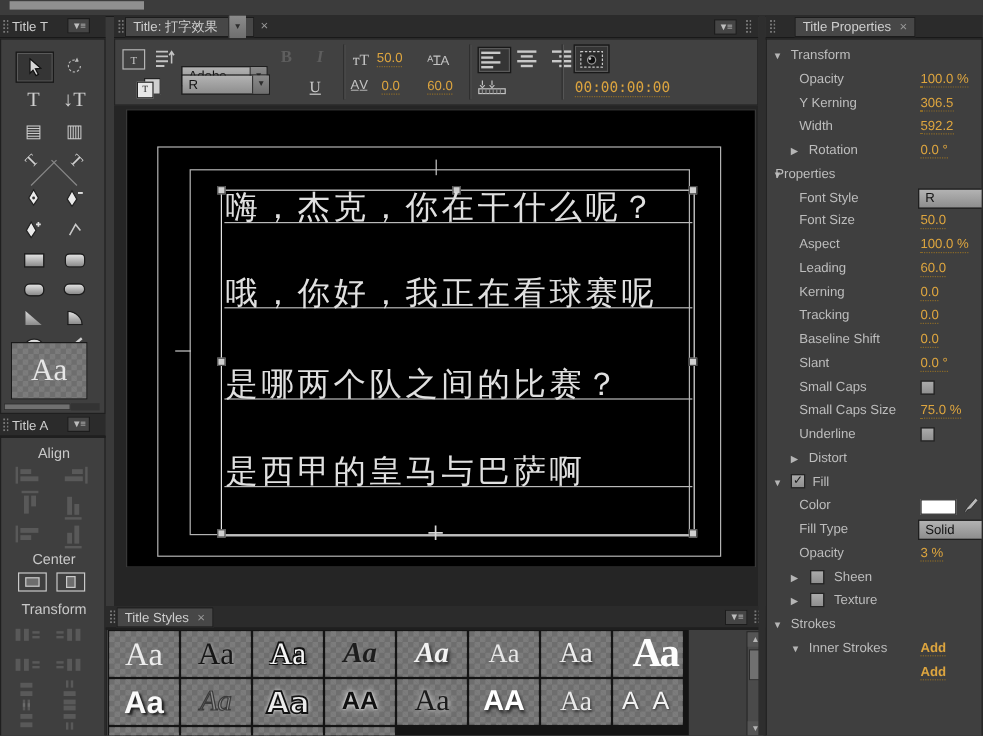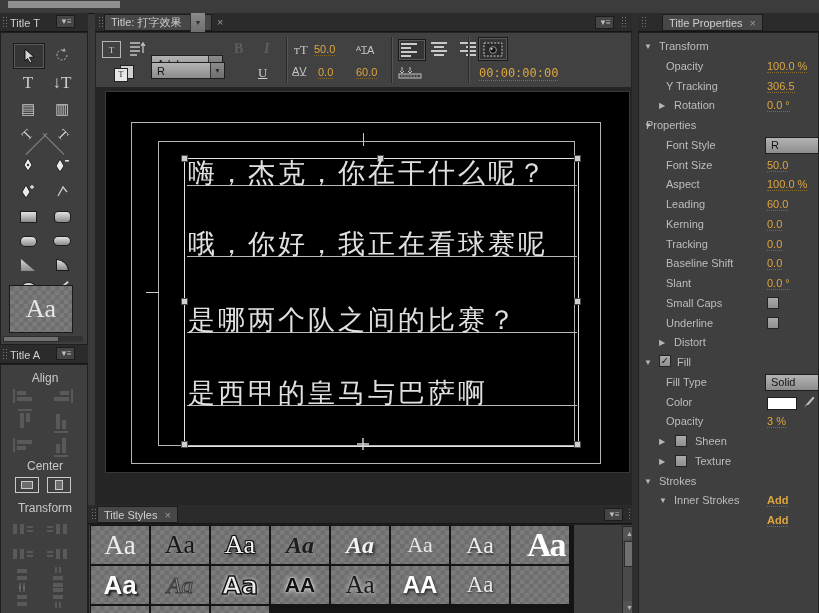--- a/index.html
+++ b/index.html
@@ -325,20 +325,21 @@
     <div class="sw checker s6">Aa</div>
     <div class="sw checker s7">Aa</div>
     <div class="sw checker s8">Aa</div>
     <div class="sw checker s9">Aa</div>
     <div class="sw checker s10">Aa</div>
     <div class="sw checker s11">Aa</div>
     <div class="sw checker s12">AA</div>
     <div class="sw checker s13">Aa</div>
     <div class="sw checker s14">AA</div>
     <div class="sw checker s15">Aa</div>
+    <div class="sw checker s16">A A</div>
     <div class="sw checker"></div>
     <div class="sw checker"></div>
     <div class="sw checker"></div>
     <div class="sw checker"></div>
   </div>
 
   <div class="abs sbar" style="left:533px;top:1px;width:15px;height:88px">
     <div class="sbtn">▲</div>
     <div class="sthumb" style="margin:2px 1px;height:26px"></div>
     <div class="sbtn abs" style="left:0;bottom:0;width:13px">▼</div>
@@ -359,22 +360,26 @@
 
     <div class="prow">
       <span class="abs twirl" style="left:5px;top:5px">▼</span>
       <span class="plabel hdr" style="left:20px">Transform</span>
     </div>
     <div class="prow">
       <span class="plabel">Opacity</span>
       <span class="pval hot">100.0 %</span>
     </div>
     <div class="prow">
-      <span class="plabel">Y Tracking</span>
+      <span class="plabel">Y Kerning</span>
       <span class="pval hot">306.5</span>
+    </div>
+    <div class="prow">
+      <span class="plabel">Width</span>
+      <span class="pval hot">592.2</span>
     </div>
     <div class="prow">
       <span class="abs twirl" style="left:20px;top:5px">▶</span>
       <span class="plabel" style="left:35px">Rotation</span>
       <span class="pval hot">0.0 °</span>
     </div>
 
     <div class="prow">
       <span class="abs twirl" style="left:5px;top:5px">▼</span>
       <span class="plabel hdr" style="left:7px">Properties</span>
@@ -411,49 +416,53 @@
     </div>
     <div class="prow">
       <span class="plabel">Slant</span>
       <span class="pval hot">0.0 °</span>
     </div>
     <div class="prow">
       <span class="plabel">Small Caps</span>
       <div class="pval cb" style="top:3px"></div>
     </div>
     <div class="prow">
+      <span class="plabel">Small Caps Size</span>
+      <span class="pval hot">75.0 %</span>
+    </div>
+    <div class="prow">
       <span class="plabel">Underline</span>
       <div class="pval cb" style="top:3px"></div>
     </div>
     <div class="prow">
       <span class="abs twirl" style="left:20px;top:5px">▶</span>
       <span class="plabel" style="left:35px">Distort</span>
     </div>
 
     <div class="prow">
       <span class="abs twirl" style="left:5px;top:5px">▼</span>
       <div class="abs cb" style="left:20px;top:2px">✓</div>
       <span class="plabel hdr" style="left:38px">Fill</span>
-    </div>
-    <div class="prow">
-      <span class="plabel">Fill Type</span>
-      <div class="pctl dd" style="width:70px">
-        <span>Solid</span>
-      </div>
     </div>
     <div class="prow">
       <span class="plabel">Color</span>
       <div class="abs" style="left:128px;top:4px;width:28px;height:11px;background:#fff;border:1px solid #1d1d1d"></div>
       <div class="abs" style="left:163px;top:2px">
         <svg width="13" height="14" viewBox="0 0 13 14">
             <path d="M11 1 L13 3 L7 10 L4 11 L3 13 L2 12 L4 9 L11 1Z" fill="#b9b9b9" stroke="#222" stroke-width=".6"></path>
           </svg>
       </div>
     </div>
     <div class="prow">
+      <span class="plabel">Fill Type</span>
+      <div class="pctl dd" style="width:70px">
+        <span>Solid</span>
+      </div>
+    </div>
+    <div class="prow">
       <span class="plabel">Opacity</span>
       <span class="pval hot">3 %</span>
     </div>
     <div class="prow">
       <span class="abs twirl" style="left:20px;top:5px">▶</span>
       <div class="abs cb" style="left:36px;top:3px"></div>
       <span class="plabel" style="left:56px">Sheen</span>
     </div>
     <div class="prow">
       <span class="abs twirl" style="left:20px;top:5px">▶</span>

